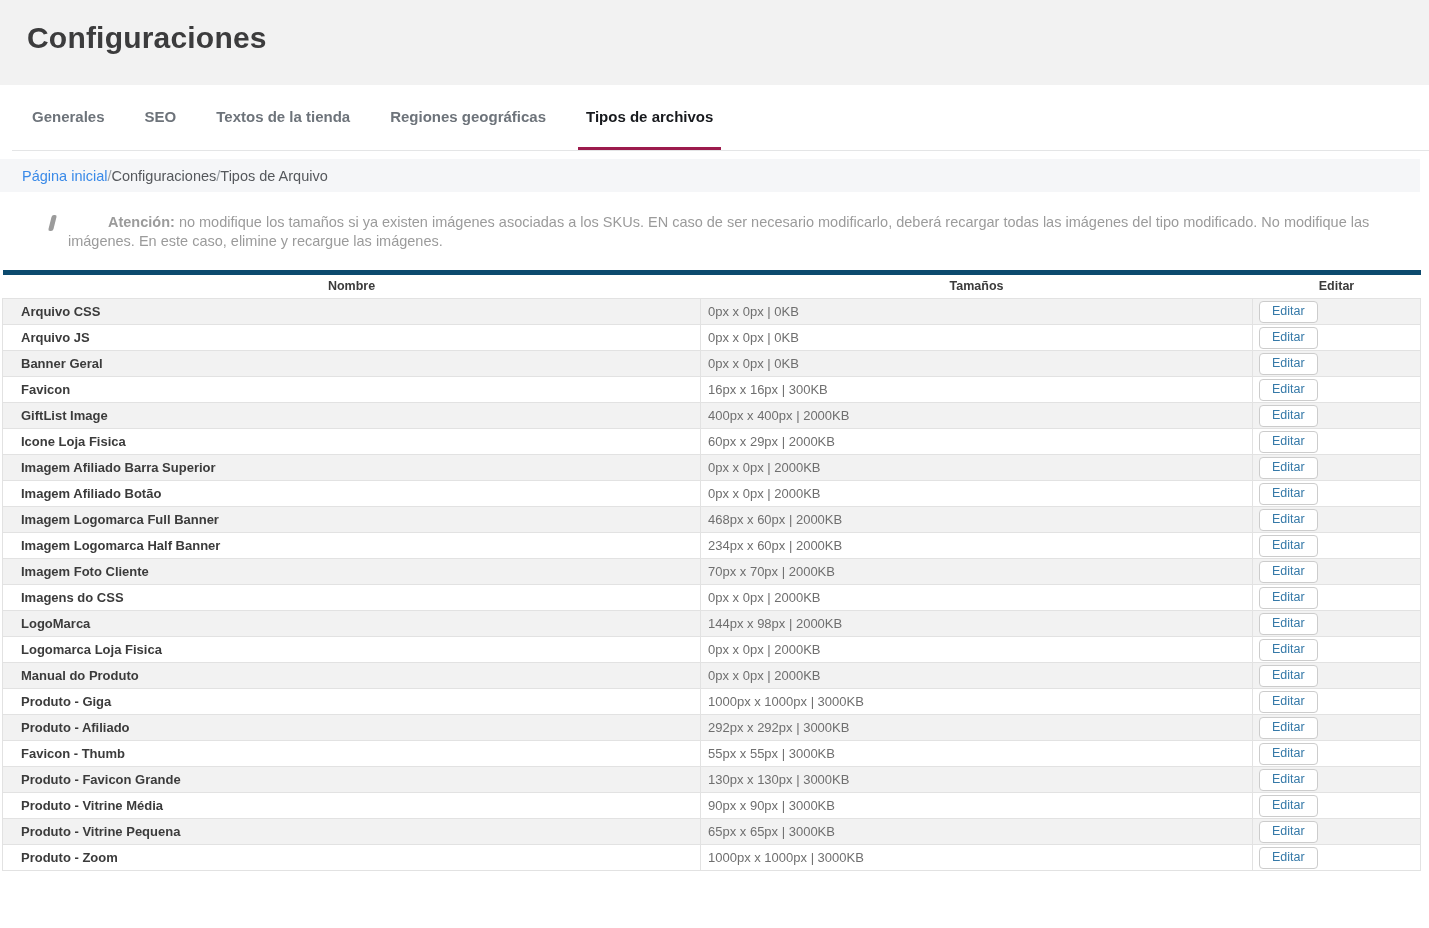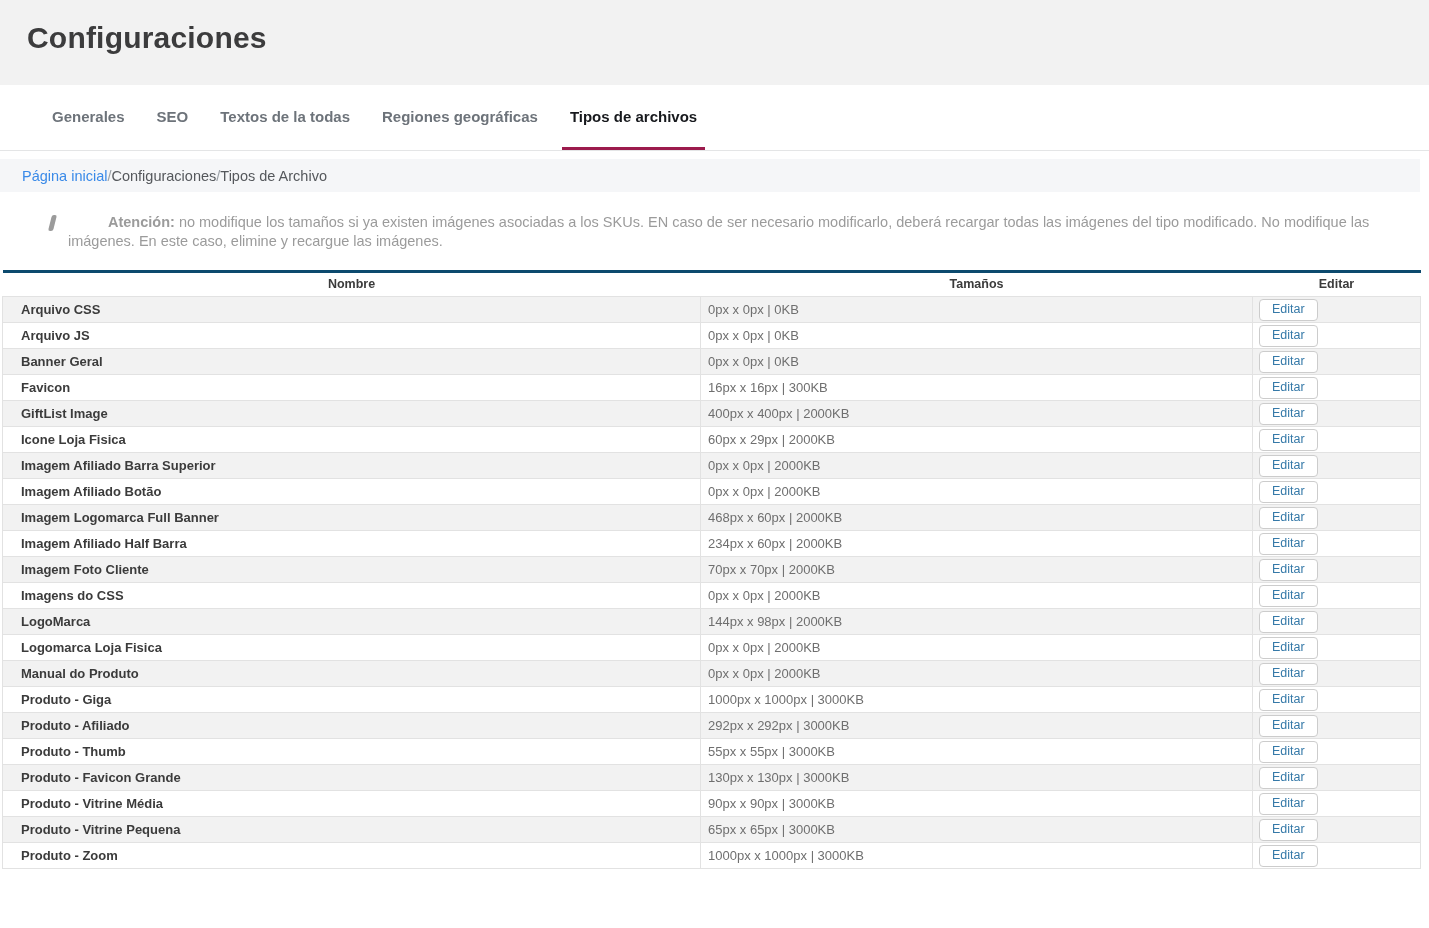--- a/index.html
+++ b/index.html
@@ -23,23 +23,24 @@
     font-size: 30px;
     font-weight: bold;
     color: #3c3c3d;
     letter-spacing: 0.2px;
   }
 
   
   .tabs {
     display: flex;
     height: 66px;
-    padding-left: 44px;
-    gap: 16px;
+    padding-left: 12px;
+    gap: 24px;
     border-bottom: 1px solid #e4e5e6;
+    margin-left: 12px;
   }
   .tab {
     display: flex;
     align-items: center;
     padding: 0 8px;
     font-size: 15px;
     font-weight: bold;
     color: #6d737a;
     cursor: pointer;
     border-bottom: 3px solid transparent;
@@ -94,21 +95,21 @@
   }
   col.col-name { width: 698px; }
   col.col-size { width: 552px; }
   col.col-edit { width: 168px; }
 
   thead th {
     font-size: 12.5px;
     font-weight: bold;
     color: #3b3b3b;
     text-align: center;
-    border-top: 3px solid #0c4a6e;
+    border-top: 5px solid #0c4a6e;
     padding: 4px 0 5px;
   }
   tbody td {
     border: 1px solid #e2e2e2;
     height: 26px;
     padding: 0;
     vertical-align: middle;
   }
   tbody tr:nth-child(odd) { background: #f2f2f2; }
   tbody tr:nth-child(even) { background: #ffffff; }
@@ -139,31 +140,31 @@
 </head>
 <body>
 
 <header class="page-header">
   <h1>Configuraciones</h1>
 </header>
 
 <nav class="tabs">
   <a class="tab">Generales</a>
   <a class="tab">SEO</a>
-  <a class="tab">Textos de la todas</a>
+  <a class="tab">Textos de la tienda</a>
   <a class="tab">Regiones geográficas</a>
   <a class="tab active">Tipos de archivos</a>
 </nav>
 
 <div class="breadcrumb-bar">
   <a class="bc-link">Página inicial</a>
   <span class="bc-sep">/</span>
   <span class="bc-item">Configuraciones</span>
   <span class="bc-sep">/</span>
-  <span class="bc-item">Tipos de Archivo</span>
+  <span class="bc-item">Tipos de Arquivo</span>
 </div>
 
 <div class="warning">
   <span class="warn-icon"></span>
   <p><strong>Atención:</strong><span> no modifique los tamaños si ya existen imágenes asociadas a los SKUs. EN caso de ser necesario modificarlo, deberá recargar todas las imágenes del tipo modificado. No modifique las imágenes. En este caso, elimine y recargue las imágenes.</span></p>
 </div>
 
 <table class="file-types">
   <colgroup>
     <col class="col-name">
@@ -217,21 +218,21 @@
         <td class="c-name">Imagem Afiliado Botão</td>
         <td class="c-size">0px x 0px | 2000KB</td>
         <td class="c-edit"><button class="btn-edit">Editar</button></td>
       </tr>
       <tr>
         <td class="c-name">Imagem Logomarca Full Banner</td>
         <td class="c-size">468px x 60px | 2000KB</td>
         <td class="c-edit"><button class="btn-edit">Editar</button></td>
       </tr>
       <tr>
-        <td class="c-name">Imagem Afiliado Half Barra</td>
+        <td class="c-name">Imagem Logomarca Half Banner</td>
         <td class="c-size">234px x 60px | 2000KB</td>
         <td class="c-edit"><button class="btn-edit">Editar</button></td>
       </tr>
       <tr>
         <td class="c-name">Imagem Foto Cliente</td>
         <td class="c-size">70px x 70px | 2000KB</td>
         <td class="c-edit"><button class="btn-edit">Editar</button></td>
       </tr>
       <tr>
         <td class="c-name">Imagens do CSS</td>
@@ -257,21 +258,21 @@
         <td class="c-name">Produto - Giga</td>
         <td class="c-size">1000px x 1000px | 3000KB</td>
         <td class="c-edit"><button class="btn-edit">Editar</button></td>
       </tr>
       <tr>
         <td class="c-name">Produto - Afiliado</td>
         <td class="c-size">292px x 292px | 3000KB</td>
         <td class="c-edit"><button class="btn-edit">Editar</button></td>
       </tr>
       <tr>
-        <td class="c-name">Produto - Thumb</td>
+        <td class="c-name">Favicon - Thumb</td>
         <td class="c-size">55px x 55px | 3000KB</td>
         <td class="c-edit"><button class="btn-edit">Editar</button></td>
       </tr>
       <tr>
         <td class="c-name">Produto - Favicon Grande</td>
         <td class="c-size">130px x 130px | 3000KB</td>
         <td class="c-edit"><button class="btn-edit">Editar</button></td>
       </tr>
       <tr>
         <td class="c-name">Produto - Vitrine Média</td>

